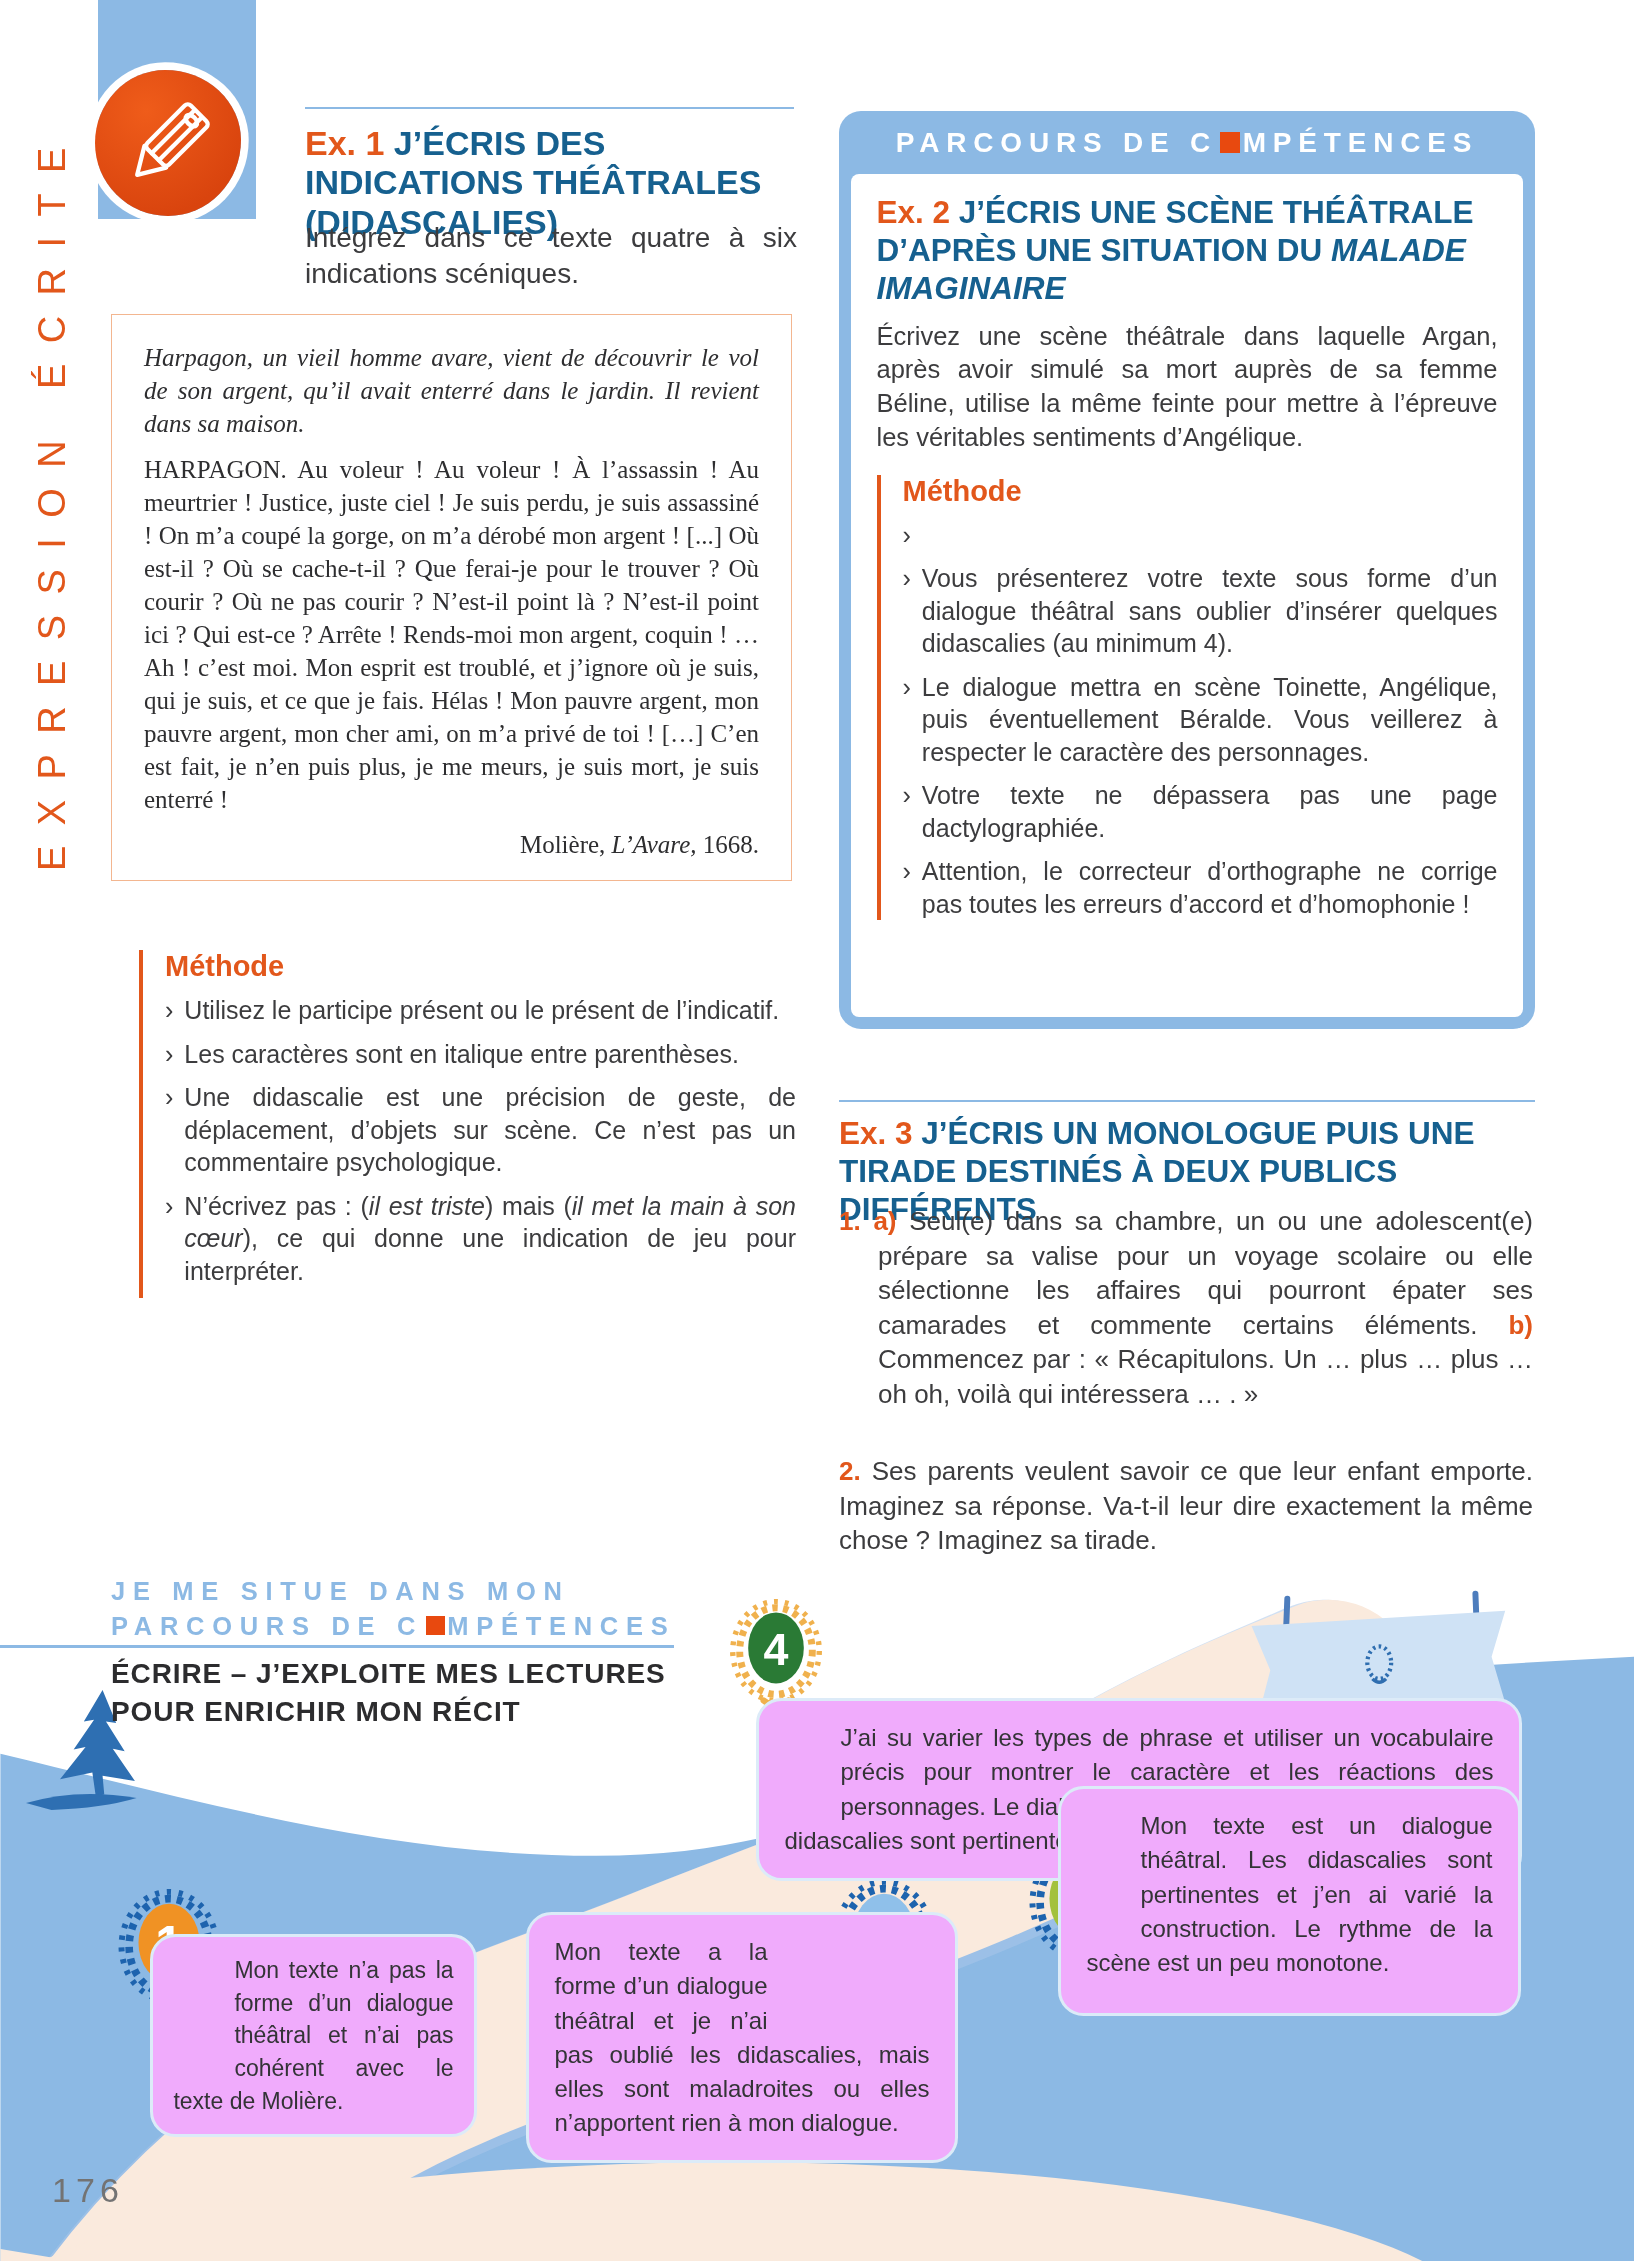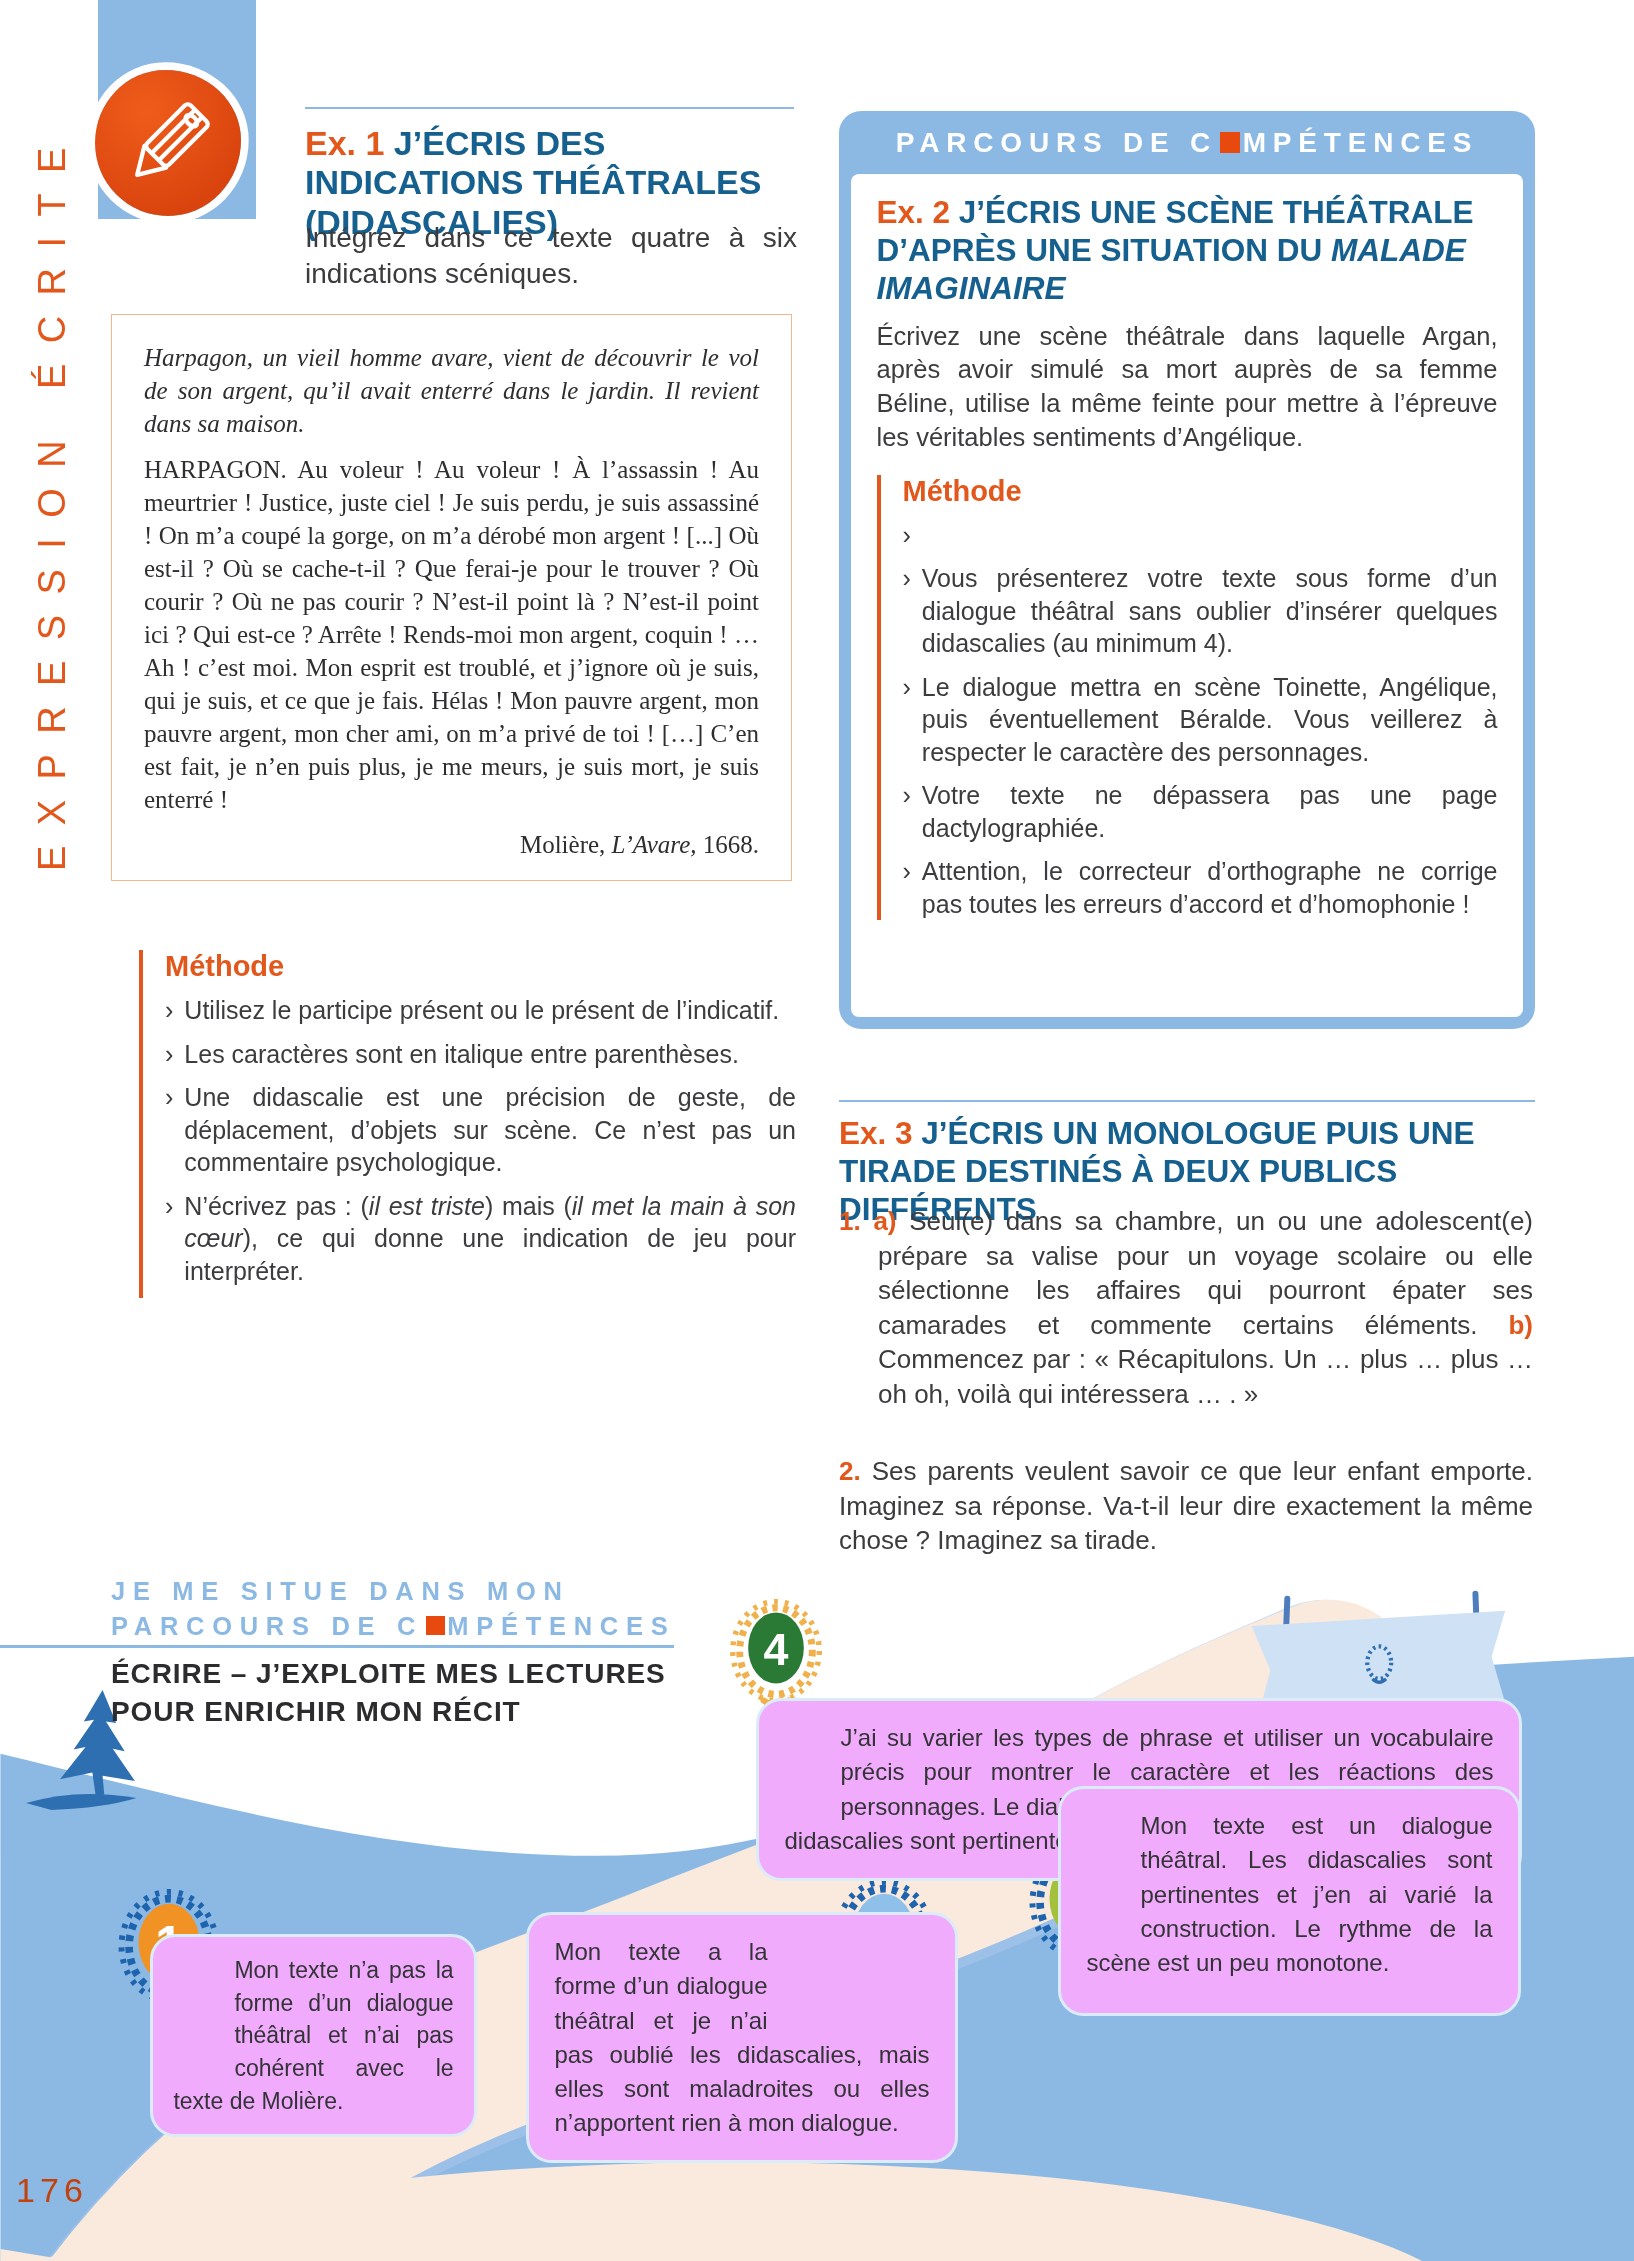--- a/index.html
+++ b/index.html
@@ -52,21 +52,21 @@
   
   .ex3-title{position:absolute;left:839px;top:1115px;width:696px;font-size:31.5px;line-height:1.2;}
   .ex3-p{font-size:26px;line-height:1.33;text-align:justify;}
   .ex3-p b{color:#e2571b;}
   .ex3-p1{position:absolute;left:839px;top:1204px;width:694px;padding-left:39px;text-indent:-39px;box-sizing:border-box;margin:0;}
   .ex3-p2{position:absolute;left:839px;top:1454px;width:694px;margin:0;}
   
   .landscape{position:absolute;left:0;top:1575px;width:1635px;height:686px;}
   .h-light{position:absolute;color:#8cb9e4;font-weight:bold;font-size:25.5px;letter-spacing:7.7px;}
   .h-dark{position:absolute;color:#2c2c2e;font-weight:bold;font-size:28px;letter-spacing:0.9px;}
-  .pagenum{position:absolute;left:16px;top:2171px;color:#c2410c;font-size:34px;letter-spacing:5.1px;}
+  .pagenum{position:absolute;left:52px;top:2171px;color:#737373;font-size:34px;letter-spacing:5.1px;}
   
   .badge{position:absolute;}
   .badge text{font-family:"Liberation Sans",sans-serif;}
   .bubble{position:absolute;background:#f0abfc;border:3.4px solid #dcebf8;border-radius:25.5px;
           box-sizing:border-box;padding:20.4px 25.5px;font-size:24px;line-height:1.42;color:#333336;}
   .bubble .bt{text-align:justify;}
   .cut{display:block;}
   .cl{float:left;}
   .cr{float:right;}
 </style>

